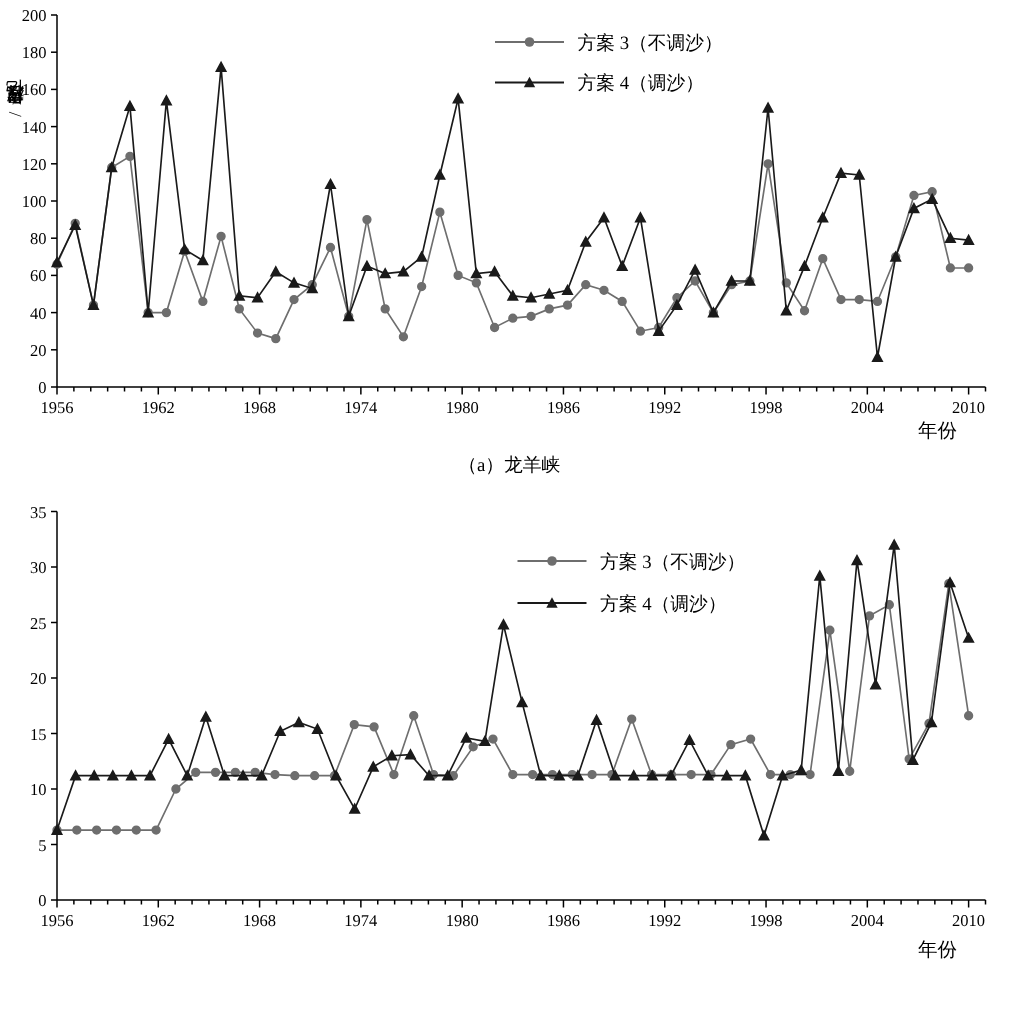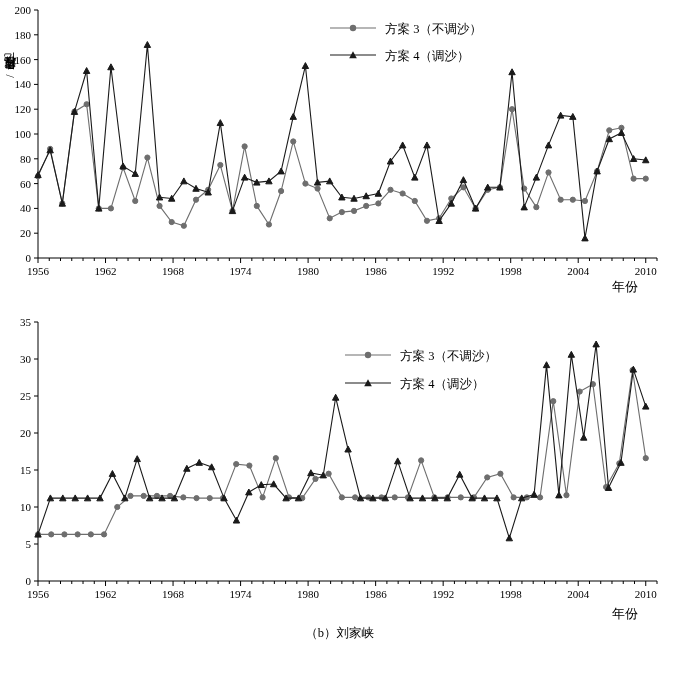--- a/index.html
+++ b/index.html
@@ -233,20 +233,21 @@
           <line x1="330" y1="28" x2="376" y2="28" stroke="#6e6e6e" stroke-width="1.2"></line>
           <circle cx="353" cy="28" r="3.2" fill="#6e6e6e"></circle>
           <text x="385" y="32.5" font-size="12.5" fill="#000">方案 3（不调沙）</text>
           <line x1="330" y1="55" x2="376" y2="55" stroke="#1a1a1a" stroke-width="1.2"></line>
           <path d="M 353 51.2 L 356.8 58.23 L 349.2 58.23 Z" fill="#1a1a1a"></path>
           <text x="385" y="59.5" font-size="12.5" fill="#000">方案 4（调沙）</text>
         </svg>
       <div class="axis-title-y" style="left:2px; top:56px;">库容规模/亿 m³</div>
       <div class="axis-title-x" style="left:612px; top:278px;">年份</div>
     </div>
+    <div class="caption" style="margin-top:2px;">（a）龙羊峡</div>
   </div>
 
   <div class="chart-block" style="margin-top:10px;">
     <div class="plot-wrap">
       <svg id="svg-b" width="679" height="315">
           <line x1="38" y1="12" x2="38" y2="271" stroke="#000" stroke-width="1"></line>
           <line x1="38" y1="271" x2="657" y2="271" stroke="#000" stroke-width="1"></line>
           <line x1="38" y1="271" x2="34" y2="271" stroke="#000" stroke-width="1"></line>
           <text x="31" y="275" text-anchor="end" font-size="11" fill="#000">0</text>
           <line x1="38" y1="234" x2="34" y2="234" stroke="#000" stroke-width="1"></line>
@@ -431,16 +432,15 @@
           <line x1="345" y1="45" x2="391" y2="45" stroke="#6e6e6e" stroke-width="1.2"></line>
           <circle cx="368" cy="45" r="3.2" fill="#6e6e6e"></circle>
           <text x="400" y="49.5" font-size="12.5" fill="#000">方案 3（不调沙）</text>
           <line x1="345" y1="73" x2="391" y2="73" stroke="#1a1a1a" stroke-width="1.2"></line>
           <path d="M 368 69.2 L 371.8 76.23 L 364.2 76.23 Z" fill="#1a1a1a"></path>
           <text x="400" y="77.5" font-size="12.5" fill="#000">方案 4（调沙）</text>
         </svg>
 
       <div class="axis-title-x" style="left:612px; top:295px;">年份</div>
     </div>
-    <div class="caption" style="margin-top:0px;">（b）刘家峡</div>
   </div>
 
 </div>
 
 </body></html>

